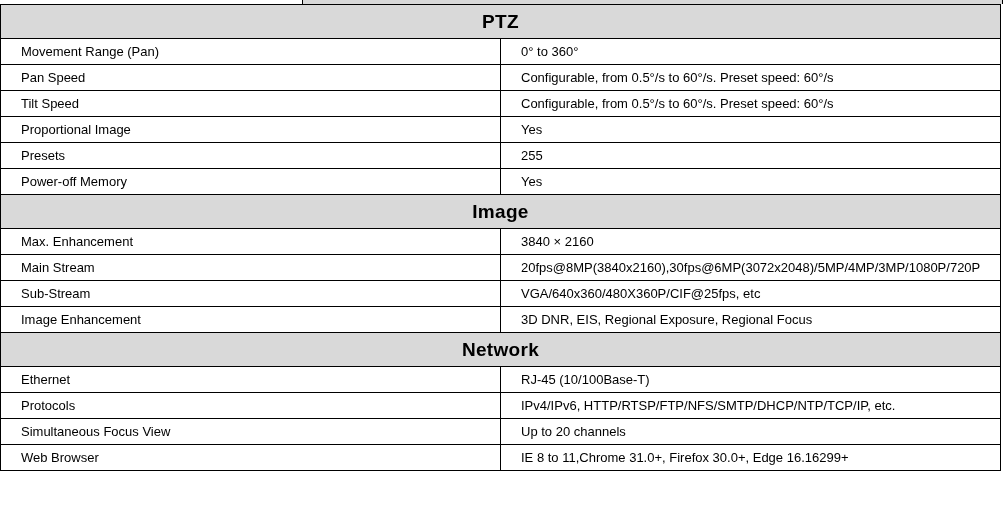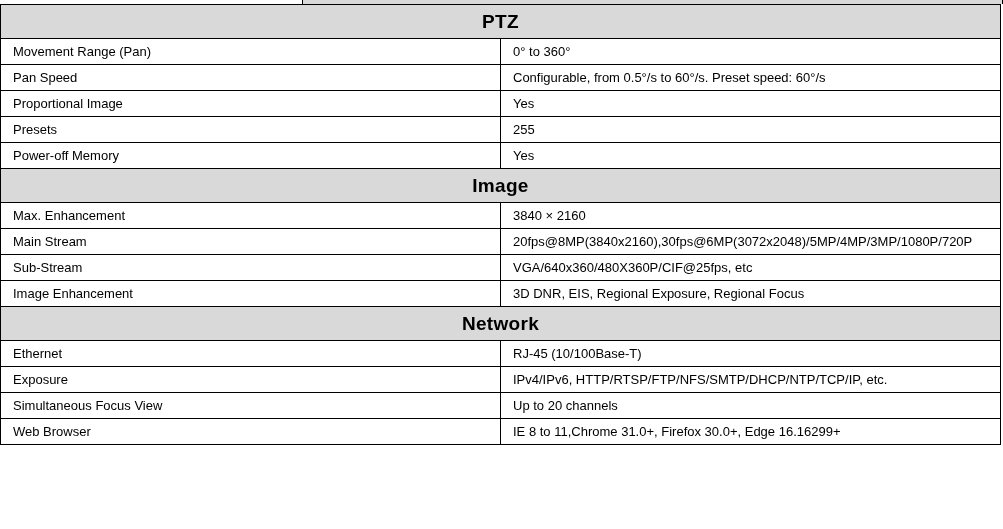--- a/index.html
+++ b/index.html
@@ -20,21 +20,21 @@
     border-collapse: collapse;
   }
   table.spec-table {
     width: 1001px;
     border-collapse: collapse;
     table-layout: fixed;
     margin: 0;
   }
   table.spec-table td {
     border: 1px solid #000000;
-    padding: 0 12px;
+    padding: 0 20px;
     font-size: 13px;
     line-height: 16px;
     height: 25px;
     vertical-align: middle;
     background: #ffffff;
   }
   td.label-cell {
     width: 298px;
   }
   td.value-cell {
@@ -74,20 +74,24 @@
       </tr>
       <tr>
         <td class="label-cell">Movement Range (Pan)</td>
         <td class="value-cell">0° to 360°</td>
       </tr>
       <tr>
         <td class="label-cell">Pan Speed</td>
         <td class="value-cell">Configurable, from 0.5°/s to 60°/s. Preset speed: 60°/s</td>
       </tr>
       <tr>
+        <td class="label-cell">Tilt Speed</td>
+        <td class="value-cell">Configurable, from 0.5°/s to 60°/s. Preset speed: 60°/s</td>
+      </tr>
+      <tr>
         <td class="label-cell">Proportional Image</td>
         <td class="value-cell">Yes</td>
       </tr>
       <tr>
         <td class="label-cell">Presets</td>
         <td class="value-cell">255</td>
       </tr>
       <tr>
         <td class="label-cell">Power-off Memory</td>
         <td class="value-cell">Yes</td>
@@ -114,21 +118,21 @@
       </tr>
 
       <tr class="section-row">
         <td colspan="2">Network</td>
       </tr>
       <tr>
         <td class="label-cell">Ethernet</td>
         <td class="value-cell">RJ-45 (10/100Base-T)</td>
       </tr>
       <tr>
-        <td class="label-cell">Exposure</td>
+        <td class="label-cell">Protocols</td>
         <td class="value-cell">IPv4/IPv6, HTTP/RTSP/FTP/NFS/SMTP/DHCP/NTP/TCP/IP, etc.</td>
       </tr>
       <tr>
         <td class="label-cell">Simultaneous Focus View</td>
         <td class="value-cell">Up to 20 channels</td>
       </tr>
       <tr>
         <td class="label-cell">Web Browser</td>
         <td class="value-cell">IE 8 to 11,Chrome 31.0+, Firefox 30.0+, Edge 16.16299+</td>
       </tr>

